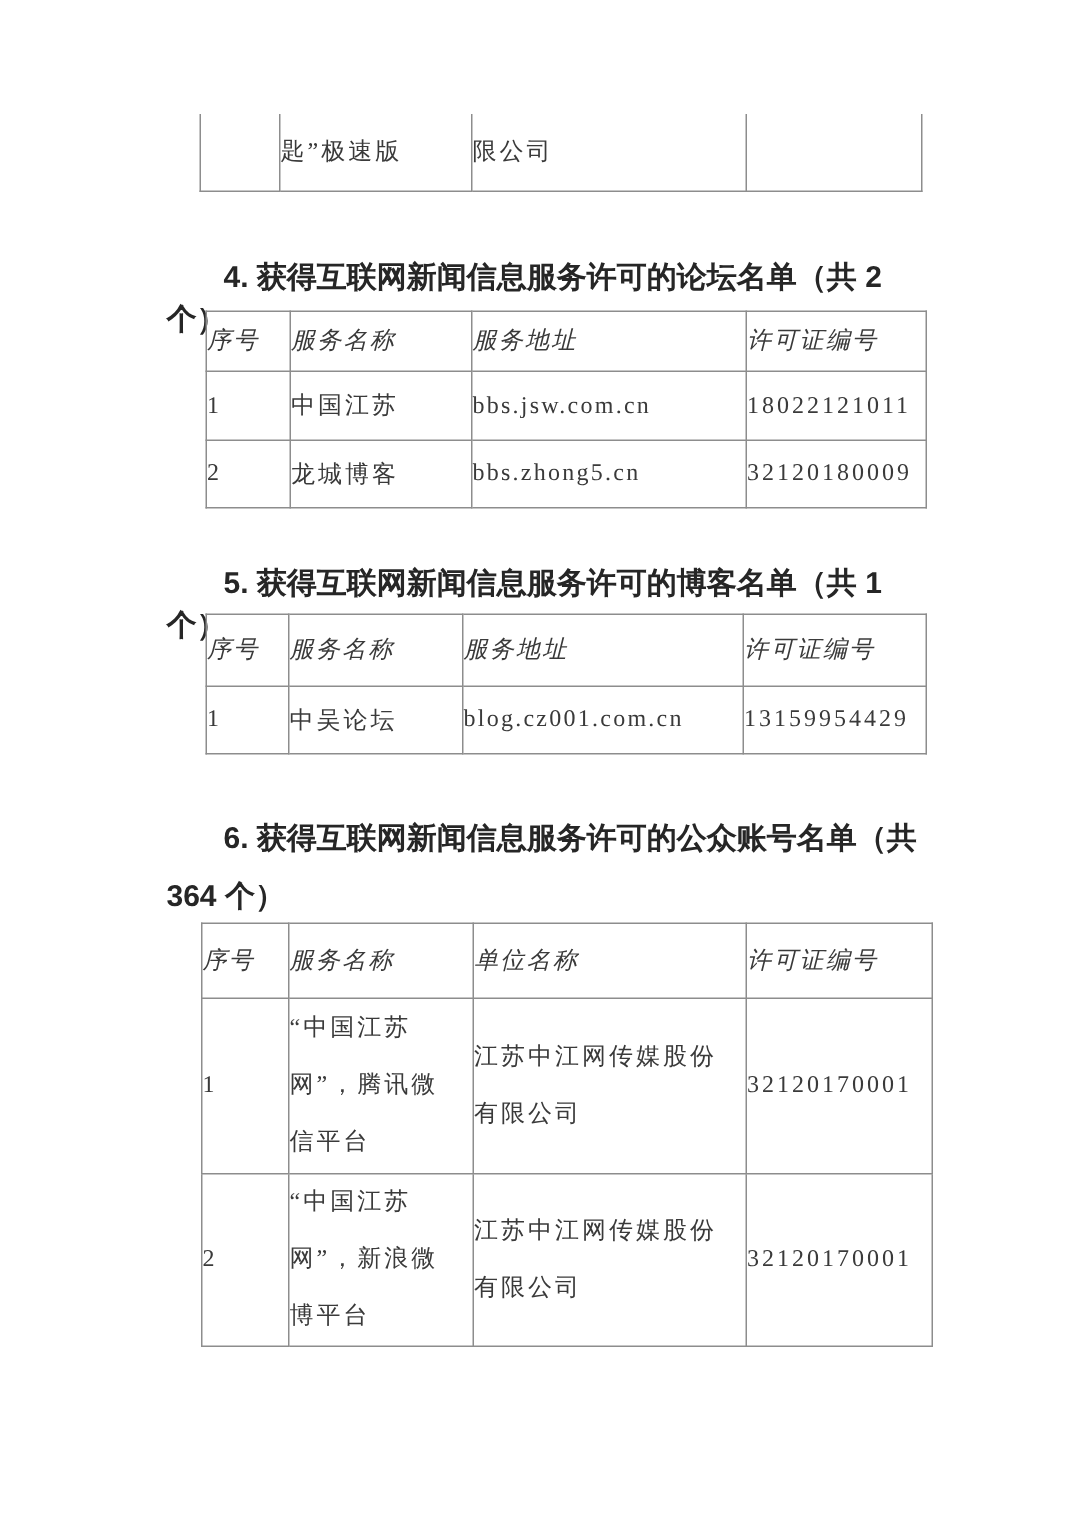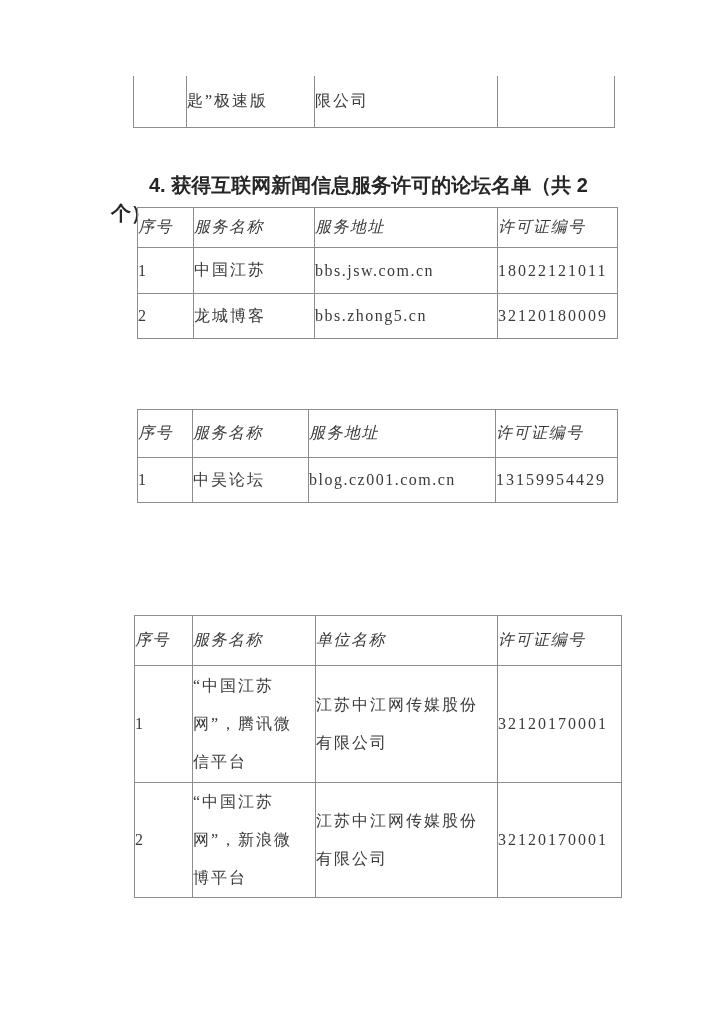--- a/index.html
+++ b/index.html
@@ -112,20 +112,21 @@
     </tr>
     <tr class="h45">
       <td class="num">2</td>
       <td class="cjk">龙城博客</td>
       <td class="latin">bbs.zhong5.cn</td>
       <td class="num">32120180009</td>
     </tr>
   </tbody>
     </table>
 
+  <div class="heading" id="heading-blog">5. 获得互联网新闻信息服务许可的博客名单（共 1 个）</div>
   <table class="datatable" id="blog-table">
     <colgroup>
         <col style="width:55px">
         <col style="width:116px">
         <col style="width:187px">
         <col style="width:122px">
       </colgroup>
     <tbody>
         <tr class="h48">
       <td class="hdr">序号</td>
@@ -135,20 +136,22 @@
     </tr>
     <tr class="h45">
       <td class="num">1</td>
       <td class="cjk">中吴论坛</td>
       <td class="latin">blog.cz001.com.cn</td>
       <td class="num">13159954429</td>
     </tr>
   </tbody>
     </table>
 
+  <div class="heading" id="heading-accounts">6. 获得互联网新闻信息服务许可的公众账号名单（共
+364 个）</div>
   <table class="datatable" id="accounts-table">
     <colgroup>
         <col style="width:58px">
         <col style="width:123px">
         <col style="width:182px">
         <col style="width:124px">
       </colgroup>
     <tbody>
         <tr class="h50">
       <td class="hdr">序号</td>

